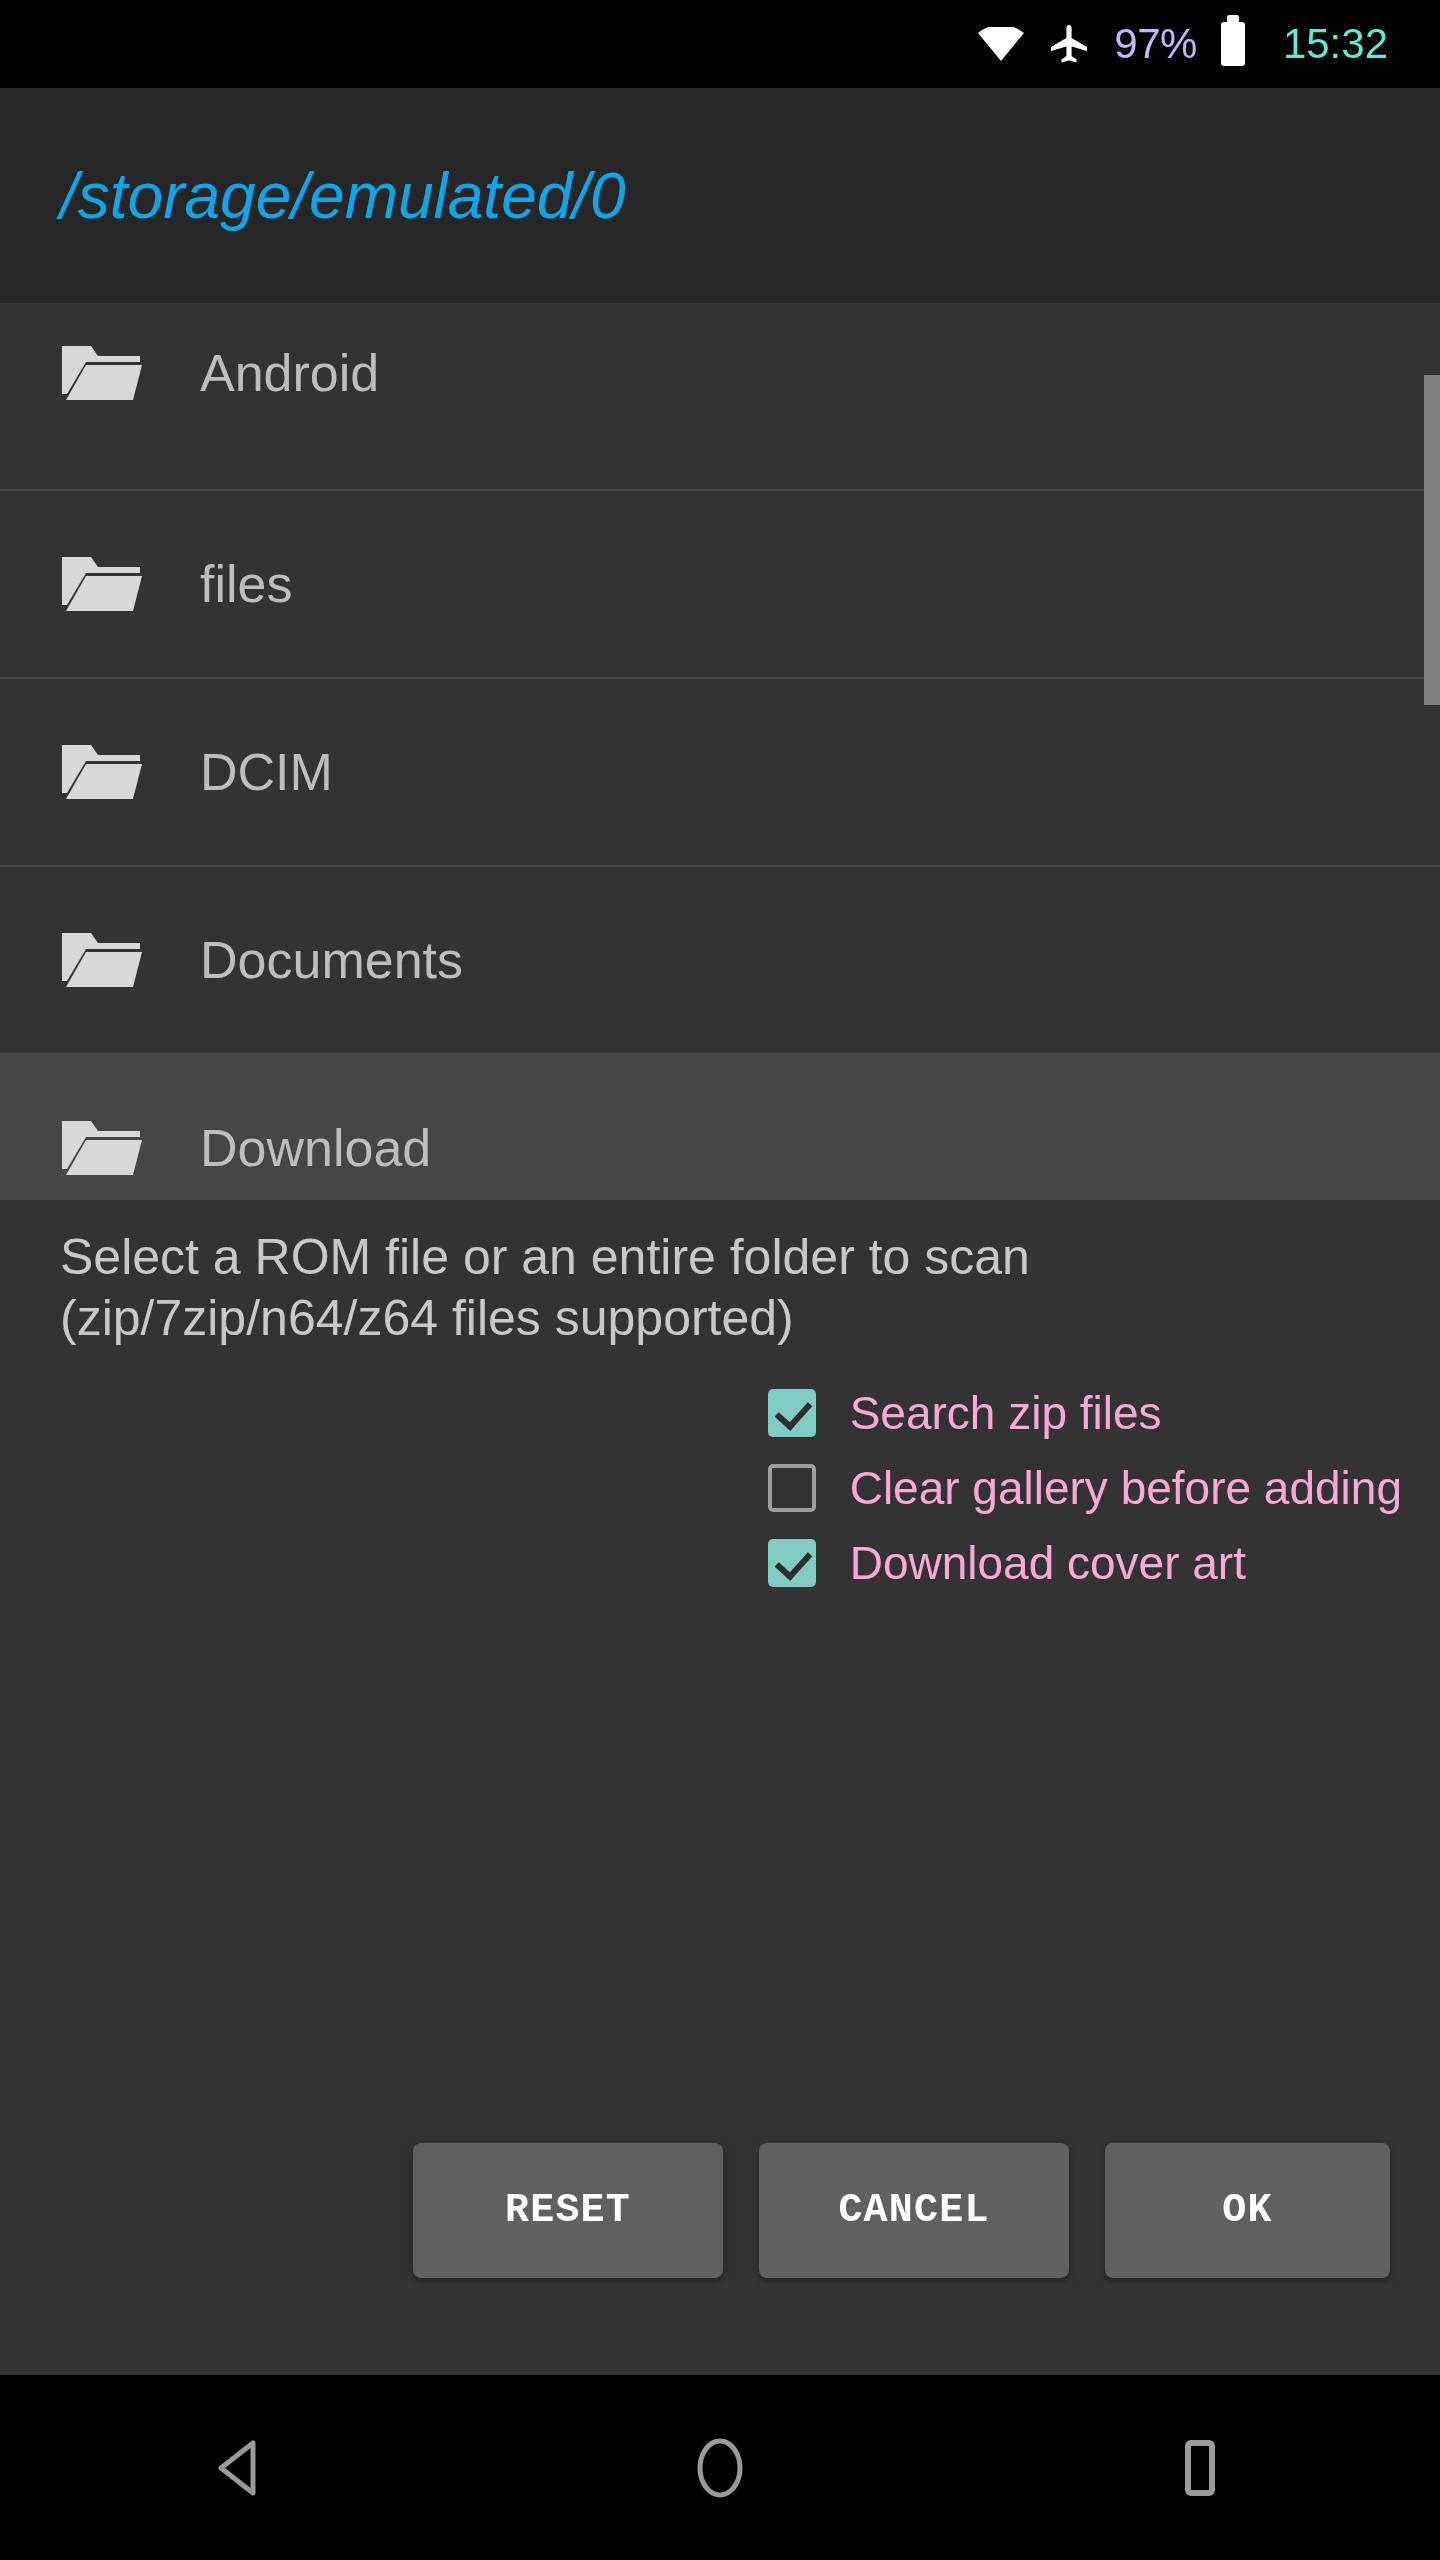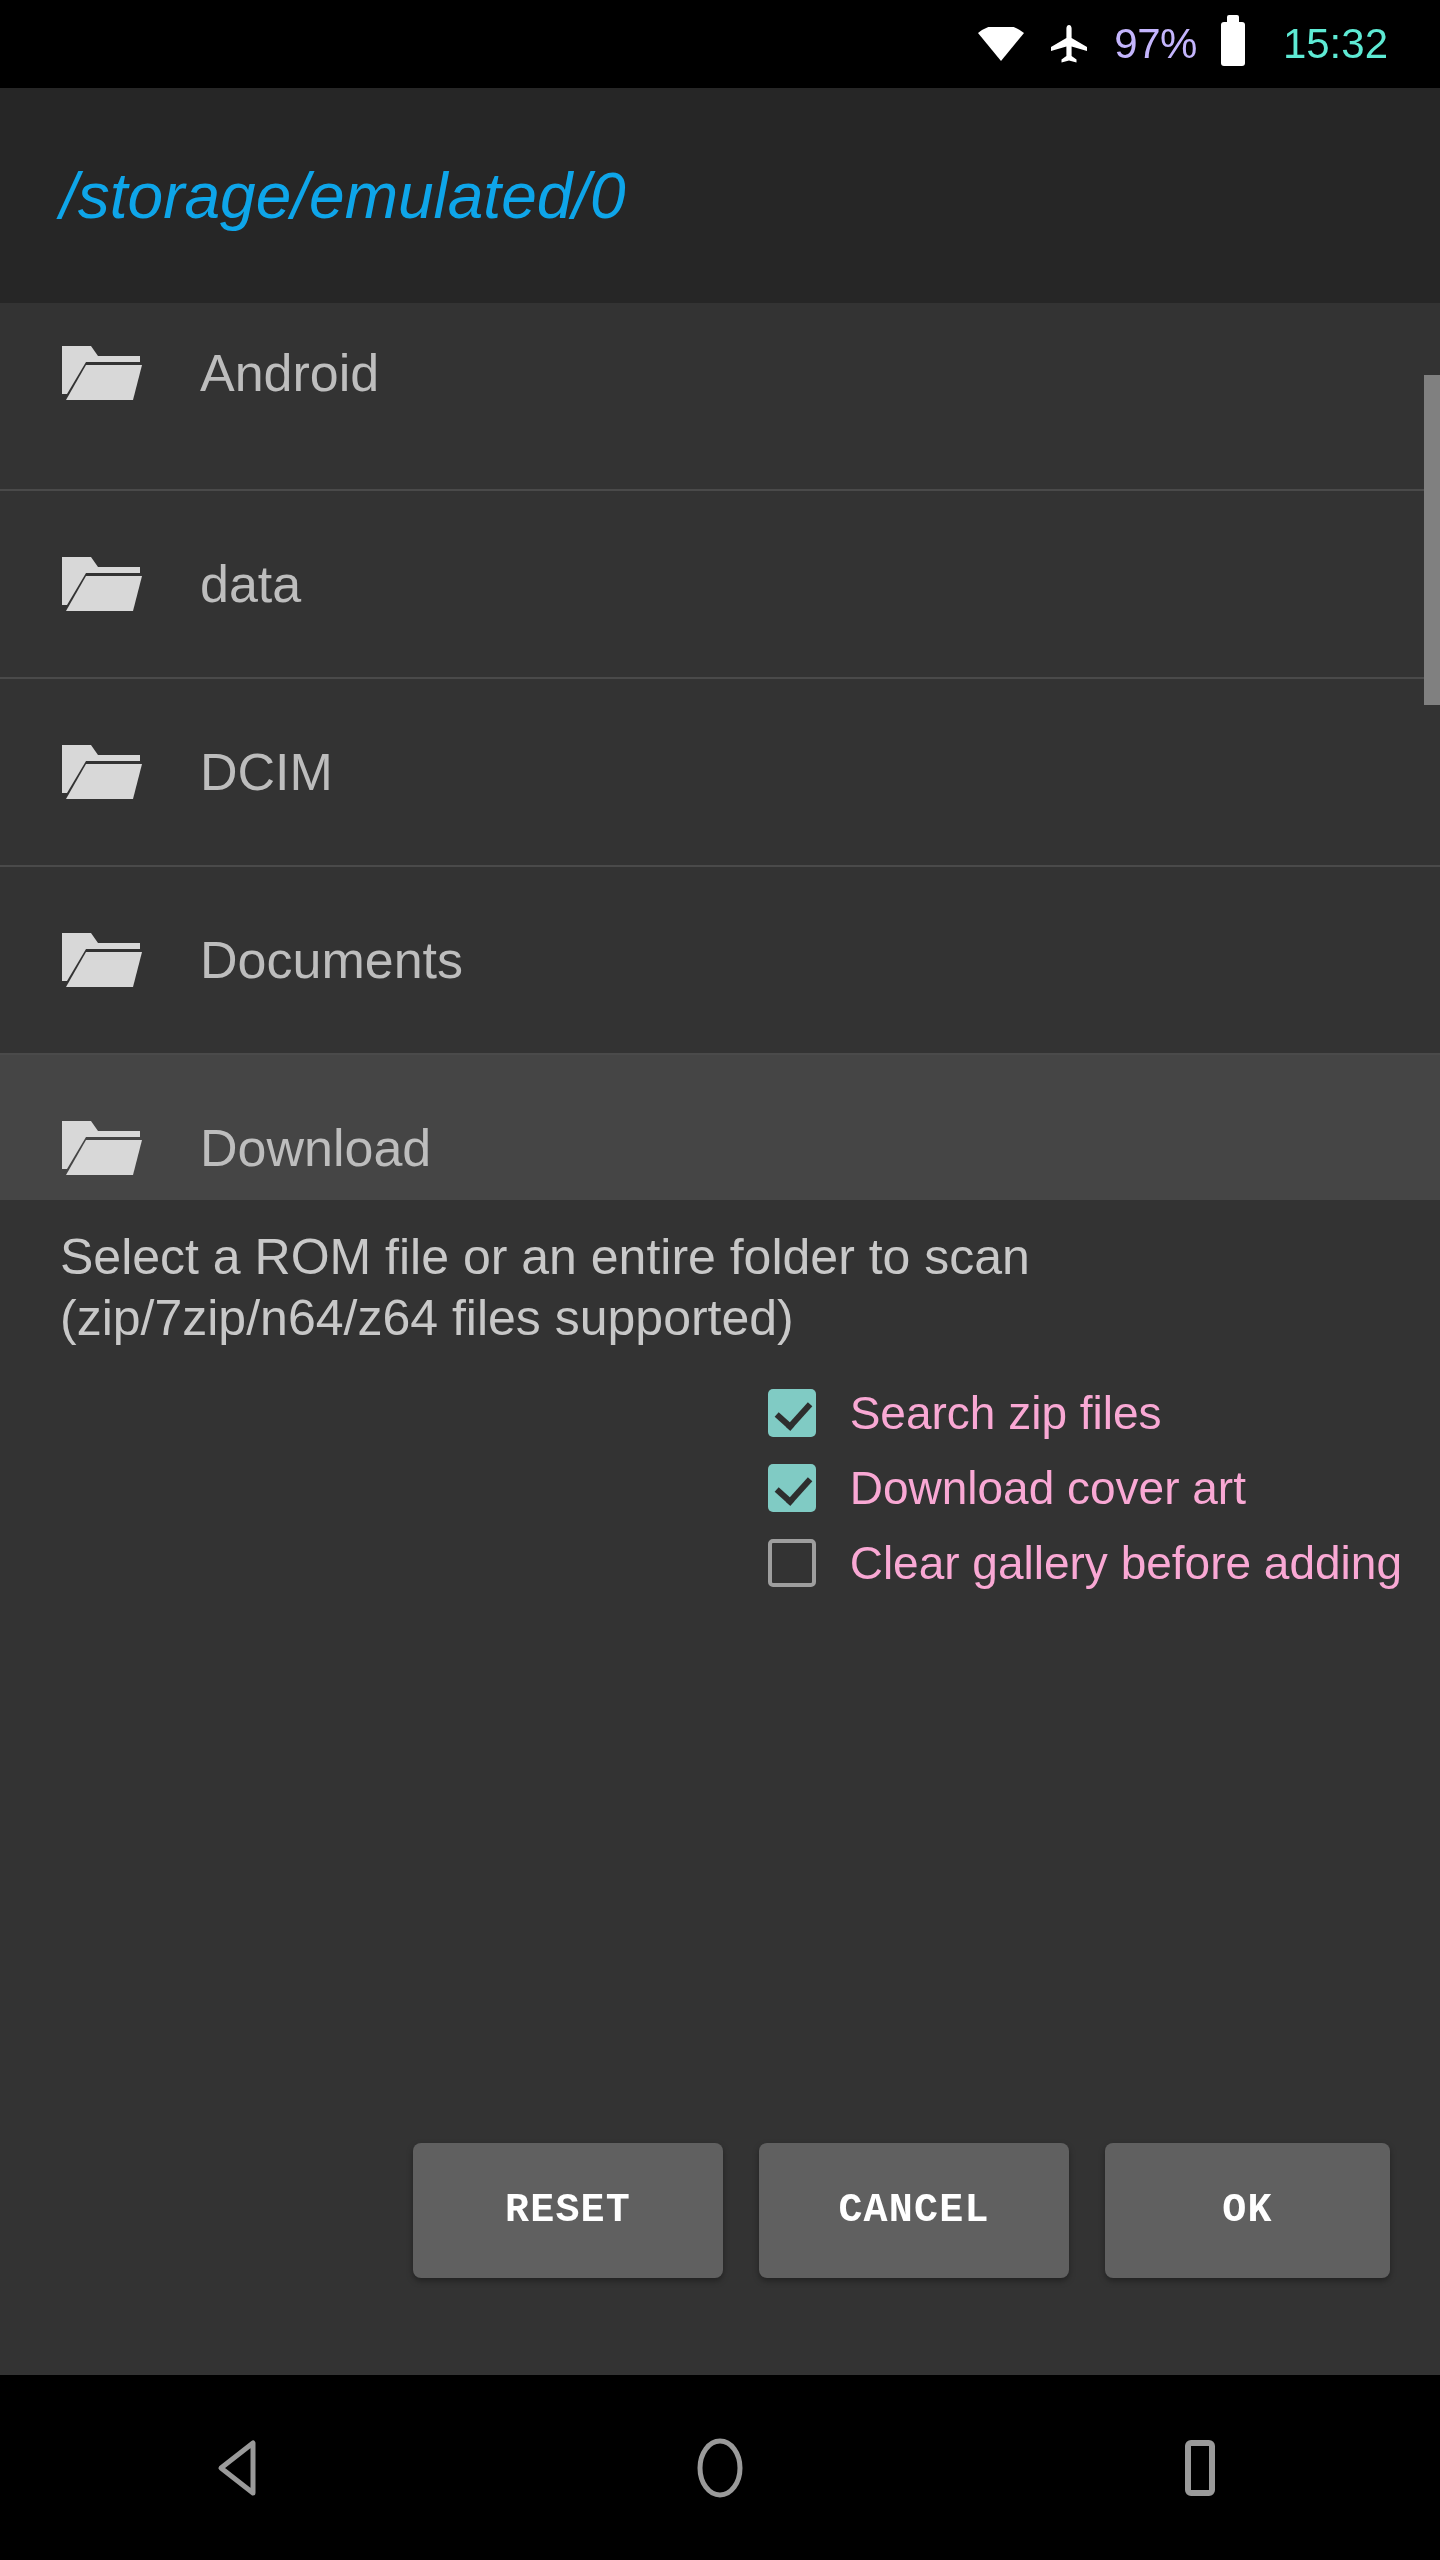--- a/index.html
+++ b/index.html
@@ -198,21 +198,21 @@
       <span class="file-label">Android</span>
     </div>
 
     <div class="file-row">
       <span class="folder-icon">
         <svg width="84" height="66" viewBox="0 0 84 66">
           <path d="M2 6 L31 6 L38 16 L80 16 L80 22 L26 22 L7 54 L2 54 Z" fill="#d8d8d8"></path>
           <path d="M26 25 L82 25 L73 60 L6 60 Z" fill="#d8d8d8"></path>
         </svg>
       </span>
-      <span class="file-label">data</span>
+      <span class="file-label">files</span>
     </div>
 
     <div class="file-row">
       <span class="folder-icon">
         <svg width="84" height="66" viewBox="0 0 84 66">
           <path d="M2 6 L31 6 L38 16 L80 16 L80 22 L26 22 L7 54 L2 54 Z" fill="#d8d8d8"></path>
           <path d="M26 25 L82 25 L73 60 L6 60 Z" fill="#d8d8d8"></path>
         </svg>
       </span>
       <span class="file-label">DCIM</span>
@@ -246,27 +246,27 @@
     <div class="desc-text">Select a ROM file or an entire folder to scan (zip/7zip/n64/z64 files supported)</div>
 
     <div class="checkbox-list">
 
       <div class="checkbox-row">
         <span class="cbox checked"></span>
         <span class="checkbox-label">Search zip files</span>
       </div>
 
       <div class="checkbox-row">
+        <span class="cbox unchecked"></span>
+        <span class="checkbox-label">Clear gallery before adding</span>
+      </div>
+
+      <div class="checkbox-row">
         <span class="cbox checked"></span>
         <span class="checkbox-label">Download cover art</span>
-      </div>
-
-      <div class="checkbox-row">
-        <span class="cbox unchecked"></span>
-        <span class="checkbox-label">Clear gallery before adding</span>
       </div>
 
 
     </div>
 
     <div class="button-row">
       <div class="dlg-button btn-reset">RESET</div>
       <div class="dlg-button btn-cancel">CANCEL</div>
       <div class="dlg-button btn-ok">OK</div>
     </div>

